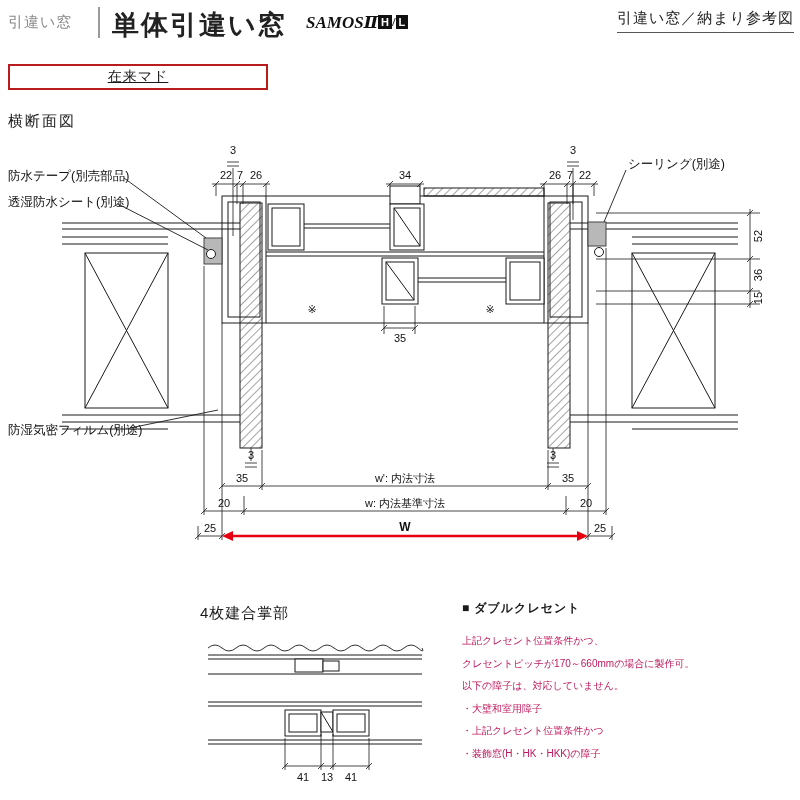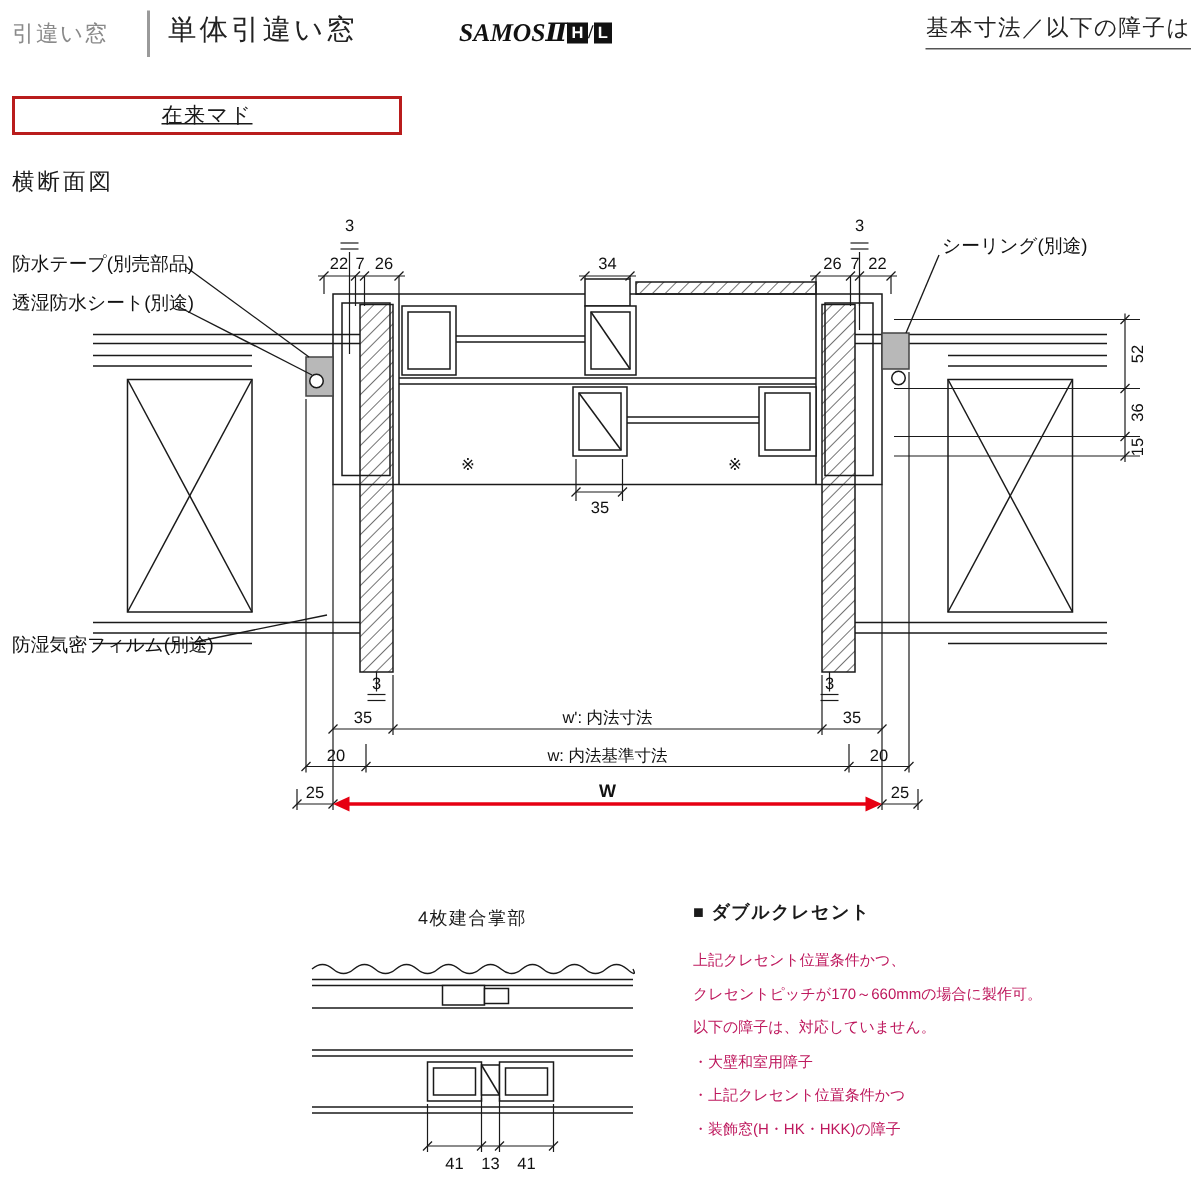--- a/index.html
+++ b/index.html
@@ -4,21 +4,21 @@
 <style>
   * { margin:0; padding:0; box-sizing:border-box; }
   html,body { background:#fff; }
   body { width:800px; height:800px; font-family:"Liberation Sans","DejaVu Sans",sans-serif; color:#1a1a1a; }
   #page { position:relative; width:800px; height:800px; background:#fff; overflow:hidden; }
 
   
   #header { position:absolute; left:8px; top:6px; right:6px; height:36px; }
   .category { position:absolute; left:0; top:7px; font-size:15px; color:#8a8a8a; letter-spacing:1px; }
   .hdr-divider { position:absolute; left:90px; top:1px; width:2px; height:31px; background:#9a9a9a; }
-  .page-title { position:absolute; left:104px; top:1px; font-size:19px; font-weight:normal; color:#222; letter-spacing:2px; }
+  .page-title { position:absolute; left:104px; top:1px; font-size:27px; font-weight:bold; color:#222; letter-spacing:2px; }
   .brand { position:absolute; left:298px; top:6px; font-size:17px; font-weight:bold; font-style:italic;
            font-family:"Liberation Serif","DejaVu Serif",serif; color:#111; }
   .brand-badge { display:inline-block; font-style:normal; font-weight:bold;
            font-family:"Liberation Sans",sans-serif; font-size:11px; line-height:14px;
            background:#111; color:#fff; padding:0 3px; vertical-align:2px; }
   .brand-sep { font-style:normal; font-size:13px; vertical-align:2px; }
   .corner-note { position:absolute; right:0; top:3px; font-size:15px; color:#222;
            border-bottom:1px solid #555; padding-bottom:4px; letter-spacing:1px; }
 
   
@@ -27,41 +27,41 @@
   #section-title { position:absolute; left:8px; top:112px; font-size:15px; letter-spacing:2px;text-align:right; }
 
   
   svg text { font-family:"Liberation Sans","DejaVu Sans",sans-serif; stroke:none; }
   svg .dim { font-size:11px; fill:#111; }
   svg .dimB { font-size:12px; font-weight:bold; fill:#111; }
   svg .lbl { font-size:12.5px; fill:#111; }
 
   
   #detail-block { position:absolute; left:200px; top:604px; width:230px; }
-  .detail-title { text-align:center; font-size:12px; margin-bottom:5px; letter-spacing:1px; }
+  .detail-title { font-size:15px; margin-bottom:5px; letter-spacing:1px; }
 
   
   #crescent-block { position:absolute; left:462px; top:600px; width:332px; }
   .crescent-title { font-size:12px; font-weight:bold; margin-bottom:13px; letter-spacing:1px; }
   .crescent-title .sq { margin-right:4px; }
   .cr-line { font-size:10px; line-height:22.5px; color:#be185d; }
 </style>
 </head>
 <body>
 
 <div id="page">
 
   <div id="header">
     <span class="category">引違い窓</span>
     <span class="hdr-divider"></span>
     <span class="page-title">単体引違い窓</span>
     <span class="brand">
       <span>SAMOSⅡ</span><span class="brand-badge">H</span><span class="brand-sep">/</span><span class="brand-badge">L</span>
     </span>
-    <span class="corner-note">基本寸法／以下の障子は</span>
+    <span class="corner-note">引違い窓／納まり参考図</span>
   </div>
 
   <div id="tab-box">在来マド</div>
 
   <div id="section-title">横断面図</div>
 
   <svg width="800" height="432" viewBox="0 0 800 432" style="position:absolute;left:0;top:138px;">
     <defs>
       <pattern id="hatch" patternUnits="userSpaceOnUse" width="6" height="6" patternTransform="rotate(45)">
         <line x1="0" y1="0" x2="0" y2="6" stroke="#555" stroke-width="1.1"></line>

